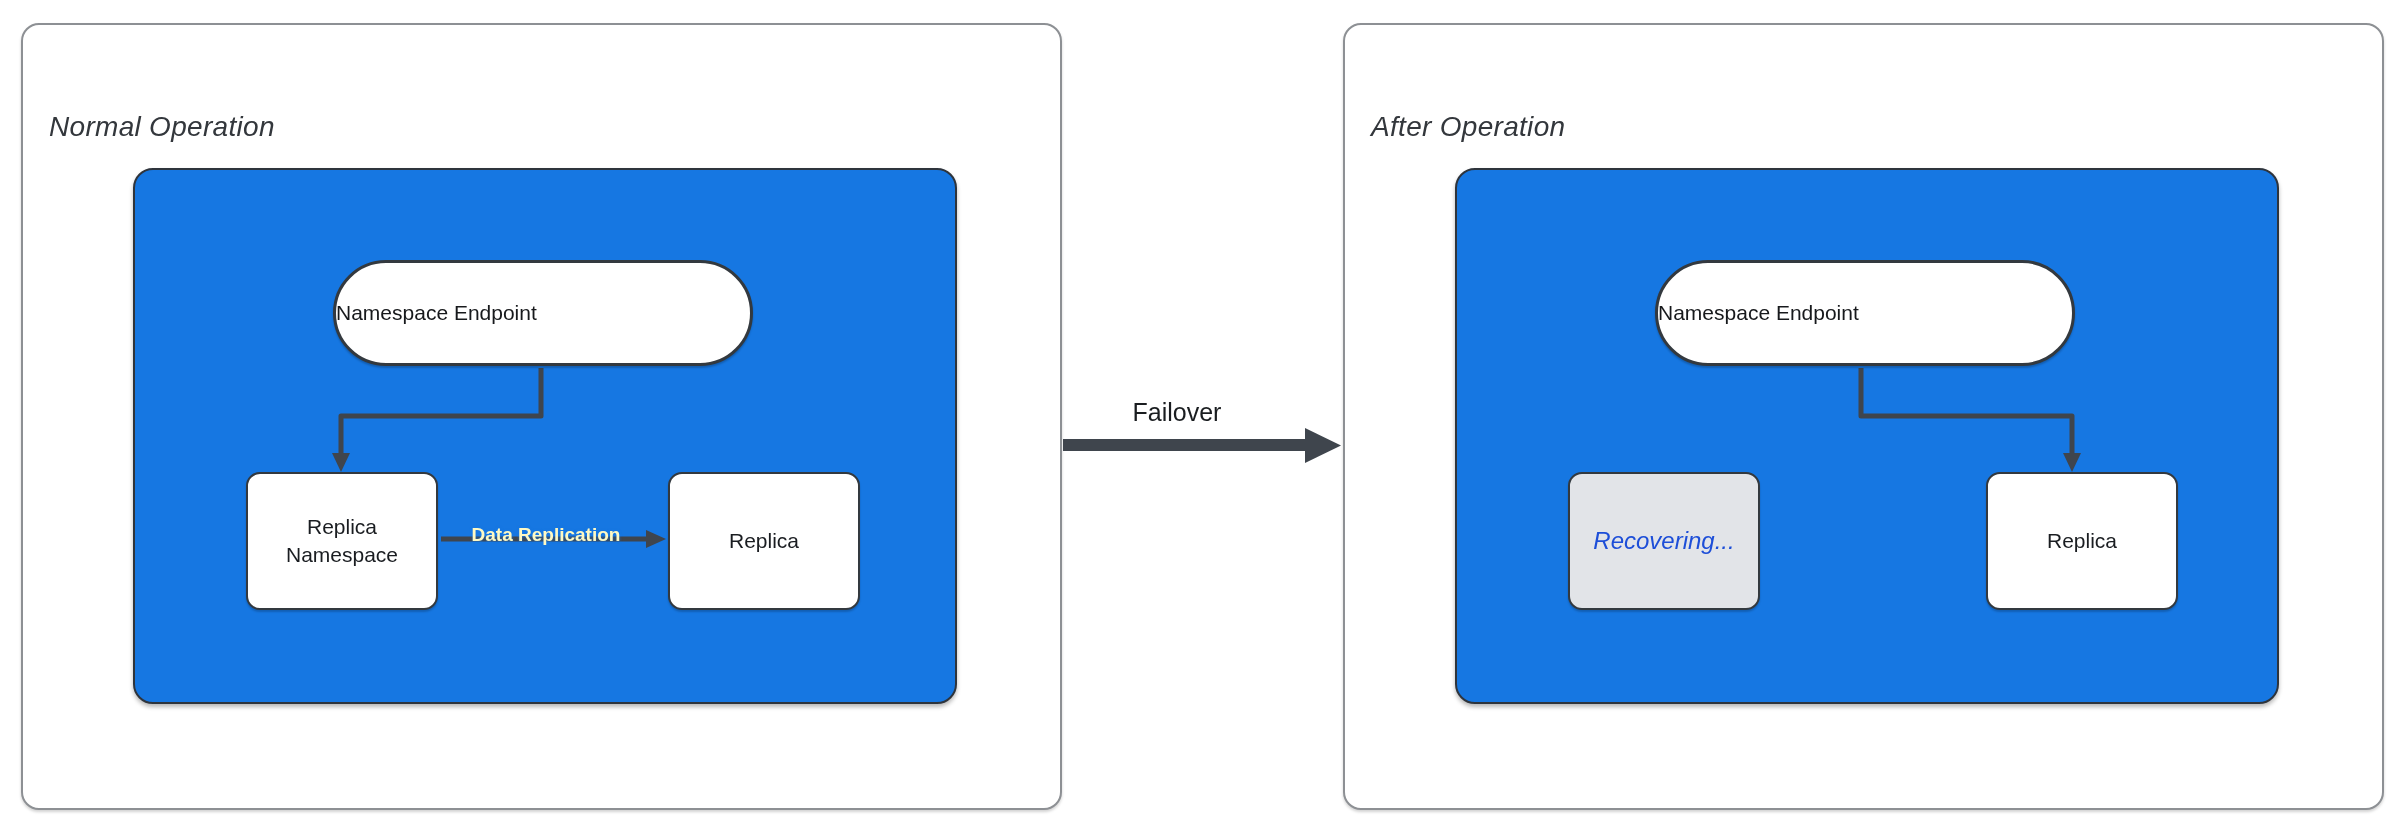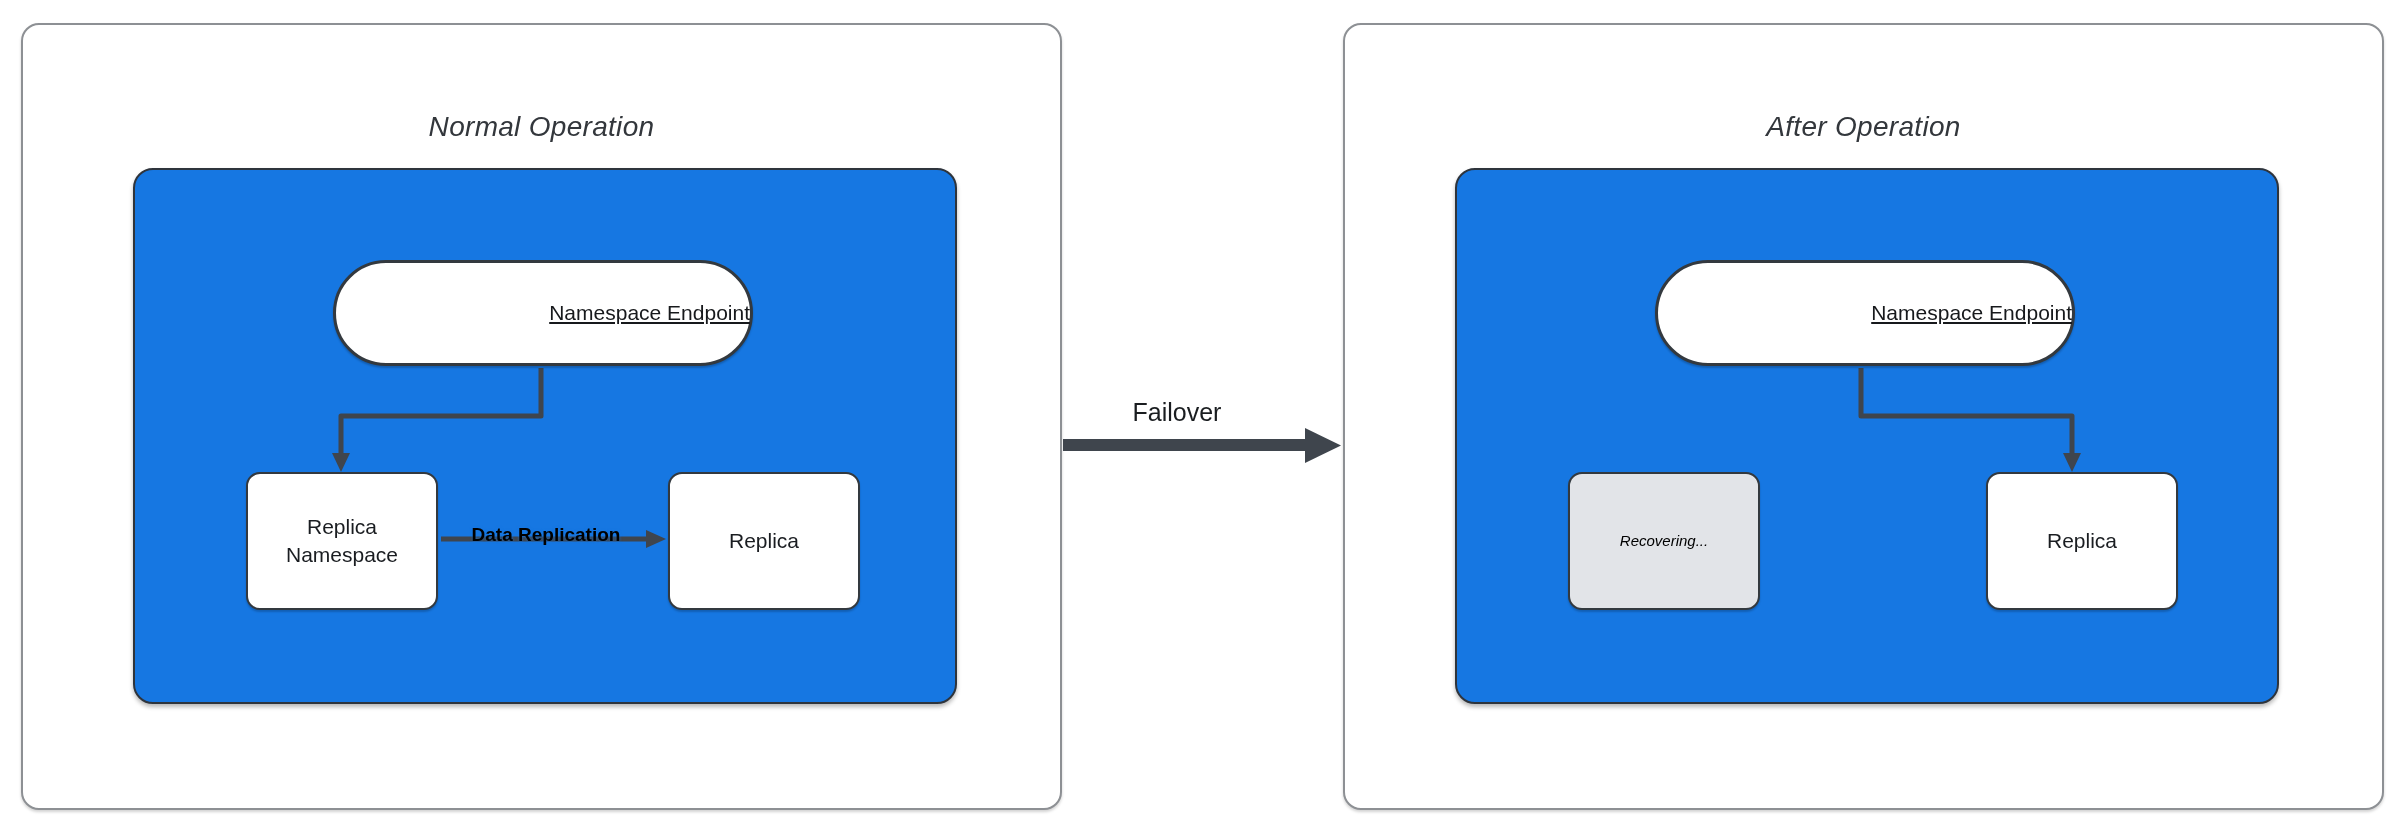--- a/index.html
+++ b/index.html
@@ -20,25 +20,25 @@
     background: #ffffff;
     border: 2px solid #8d9094;
     border-radius: 18px;
     box-shadow: 0 2px 3px rgba(0,0,0,0.18);
   }
   .panel-title {
     position: absolute;
     top: 86px;
     left: 0;
     width: 100%;
-    text-align: center;
     font-size: 28px;
     font-style: italic;
     color: #33373c;
     letter-spacing: 0.3px;
+    padding-left: 26px;
   }
   .blue-box {
     position: absolute;
     left: 110px;
     top: 143px;
     width: 824px;
     height: 536px;
     background: #1677e2;
     border: 2px solid #2e343c;
     border-radius: 20px;
@@ -56,25 +56,24 @@
     position: absolute;
     left: 198px;
     top: 90px;
     width: 420px;
     height: 106px;
     background: #ffffff;
     border: 3px solid #33393f;
     border-radius: 56px;
     display: flex;
     align-items: center;
-    justify-content: flex-end;
+    justify-content: flex-start;
     font-size: 21px;
     color: #17191c;
     box-shadow: 0 2px 2px rgba(0,0,0,0.22);
-    text-decoration: underline;
   }
   .node {
     position: absolute;
     top: 302px;
     width: 192px;
     height: 138px;
     background: #ffffff;
     border: 2.5px solid #33393f;
     border-radius: 14px;
     display: flex;
@@ -82,33 +81,33 @@
     justify-content: center;
     text-align: center;
     font-size: 21px;
     line-height: 1.35;
     color: #1a1d21;
     padding: 8px 10px;
     box-shadow: 0 2px 2px rgba(0,0,0,0.2);
   }
   .node.recovering {
     background: #e2e4e8;
-    color: #000000;
+    color: #1d4ed8;
     font-style: italic;
-    font-size: 15px;
+    font-size: 24px;
   }
   .edge-label {
     position: absolute;
     left: 306px;
     top: 354px;
     width: 210px;
     text-align: center;
     font-size: 19px;
     font-weight: bold;
-    color: #000000;
+    color: #fef9c3;
     text-shadow: 0 0 3px rgba(22,119,226,0.9);
   }
   .failover-label {
     position: absolute;
     left: 1063px;
     top: 398px;
     width: 228px;
     text-align: center;
     font-size: 25px;
     color: #1a1d20;

